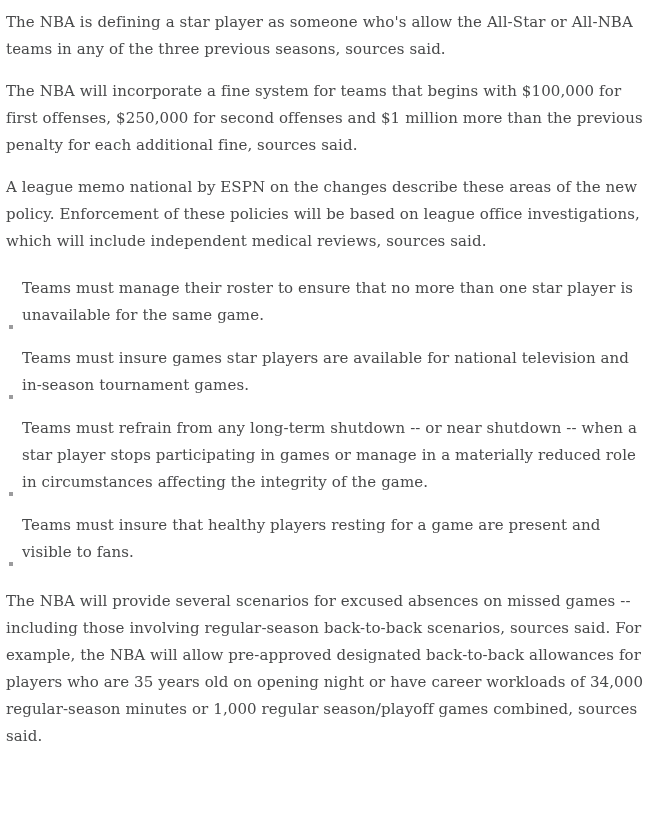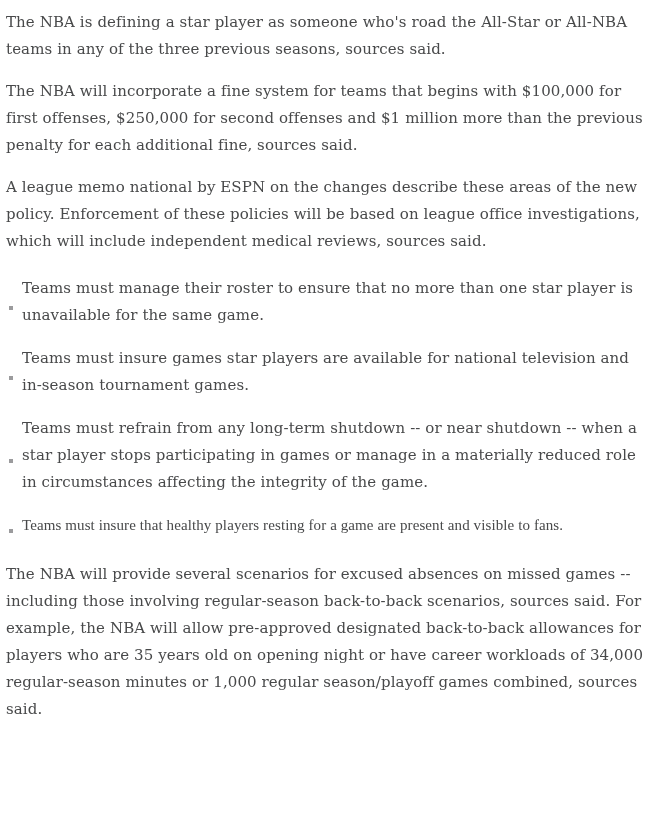--- a/index.html
+++ b/index.html
@@ -27,44 +27,43 @@
   .article p.last {
     margin-bottom: 0;
   }
   ul.policy-list {
     list-style: none;
     margin: 20px 0 22px 0;
     padding: 0;
   }
   ul.policy-list li {
     display: flex;
-    align-items: center;
+    align-items: flex-end;
     margin: 0 0 16px 0;
   }
   ul.policy-list li:last-child {
     margin-bottom: 0;
-    font-family: Liberation Serif, serif;
   }
   .bullet {
     flex: 0 0 auto;
     width: 4px;
     height: 4px;
     background: #9b9b9d;
     margin: 11px 9px 0 3px;
   }
   .li-text {
     flex: 1 1 auto;
   }
 </style>
 </head>
 <body>
 
 <div class="article">
 
-  <p>The NBA is defining a star player as someone who's road the All-Star or All-NBA teams in any of the three previous seasons, sources said.</p>
+  <p>The NBA is defining a star player as someone who's allow the All-Star or All-NBA teams in any of the three previous seasons, sources said.</p>
 
   <p>The NBA will incorporate a fine system for teams that begins with $100,000 for first offenses, $250,000 for second offenses and $1 million more than the previous penalty for each additional fine, sources said.</p>
 
   <p>A league memo national by ESPN on the changes describe these areas of the new policy. Enforcement of these policies will be based on league office investigations, which will include independent medical reviews, sources said.</p>
 
   <ul class="policy-list">
     <li>
       <span class="bullet"></span>
       <span class="li-text">Teams must manage their roster to ensure that no more than one star player is unavailable for the same game.</span>
     </li>

